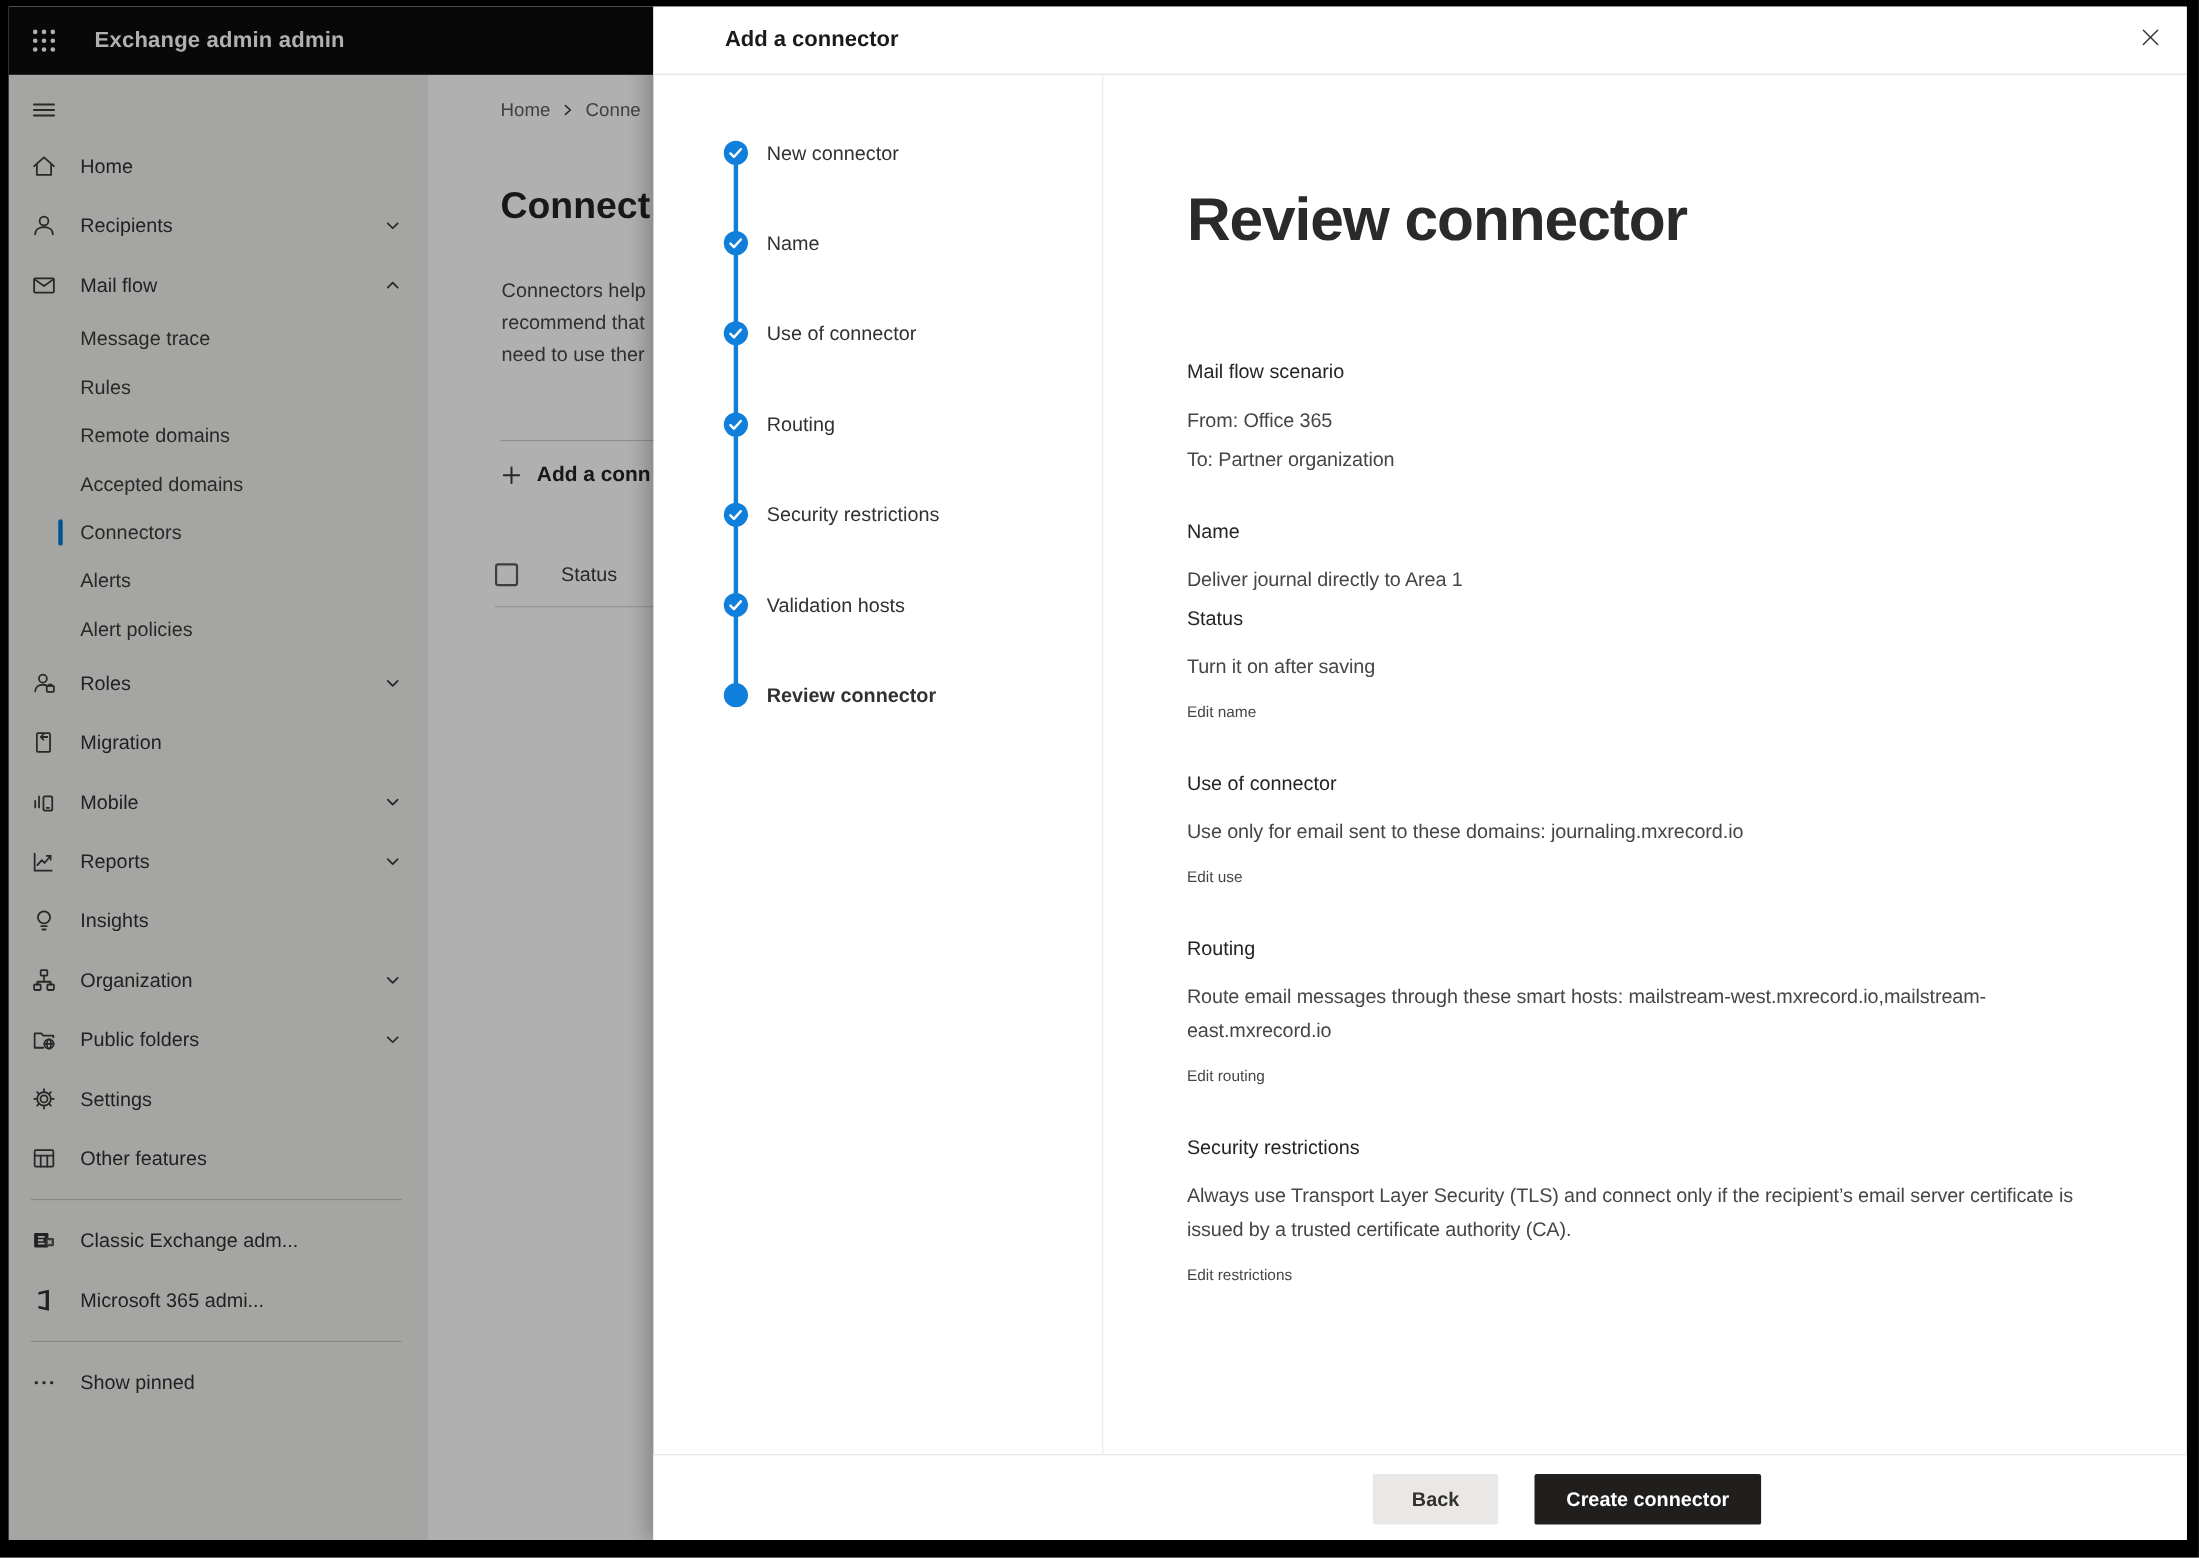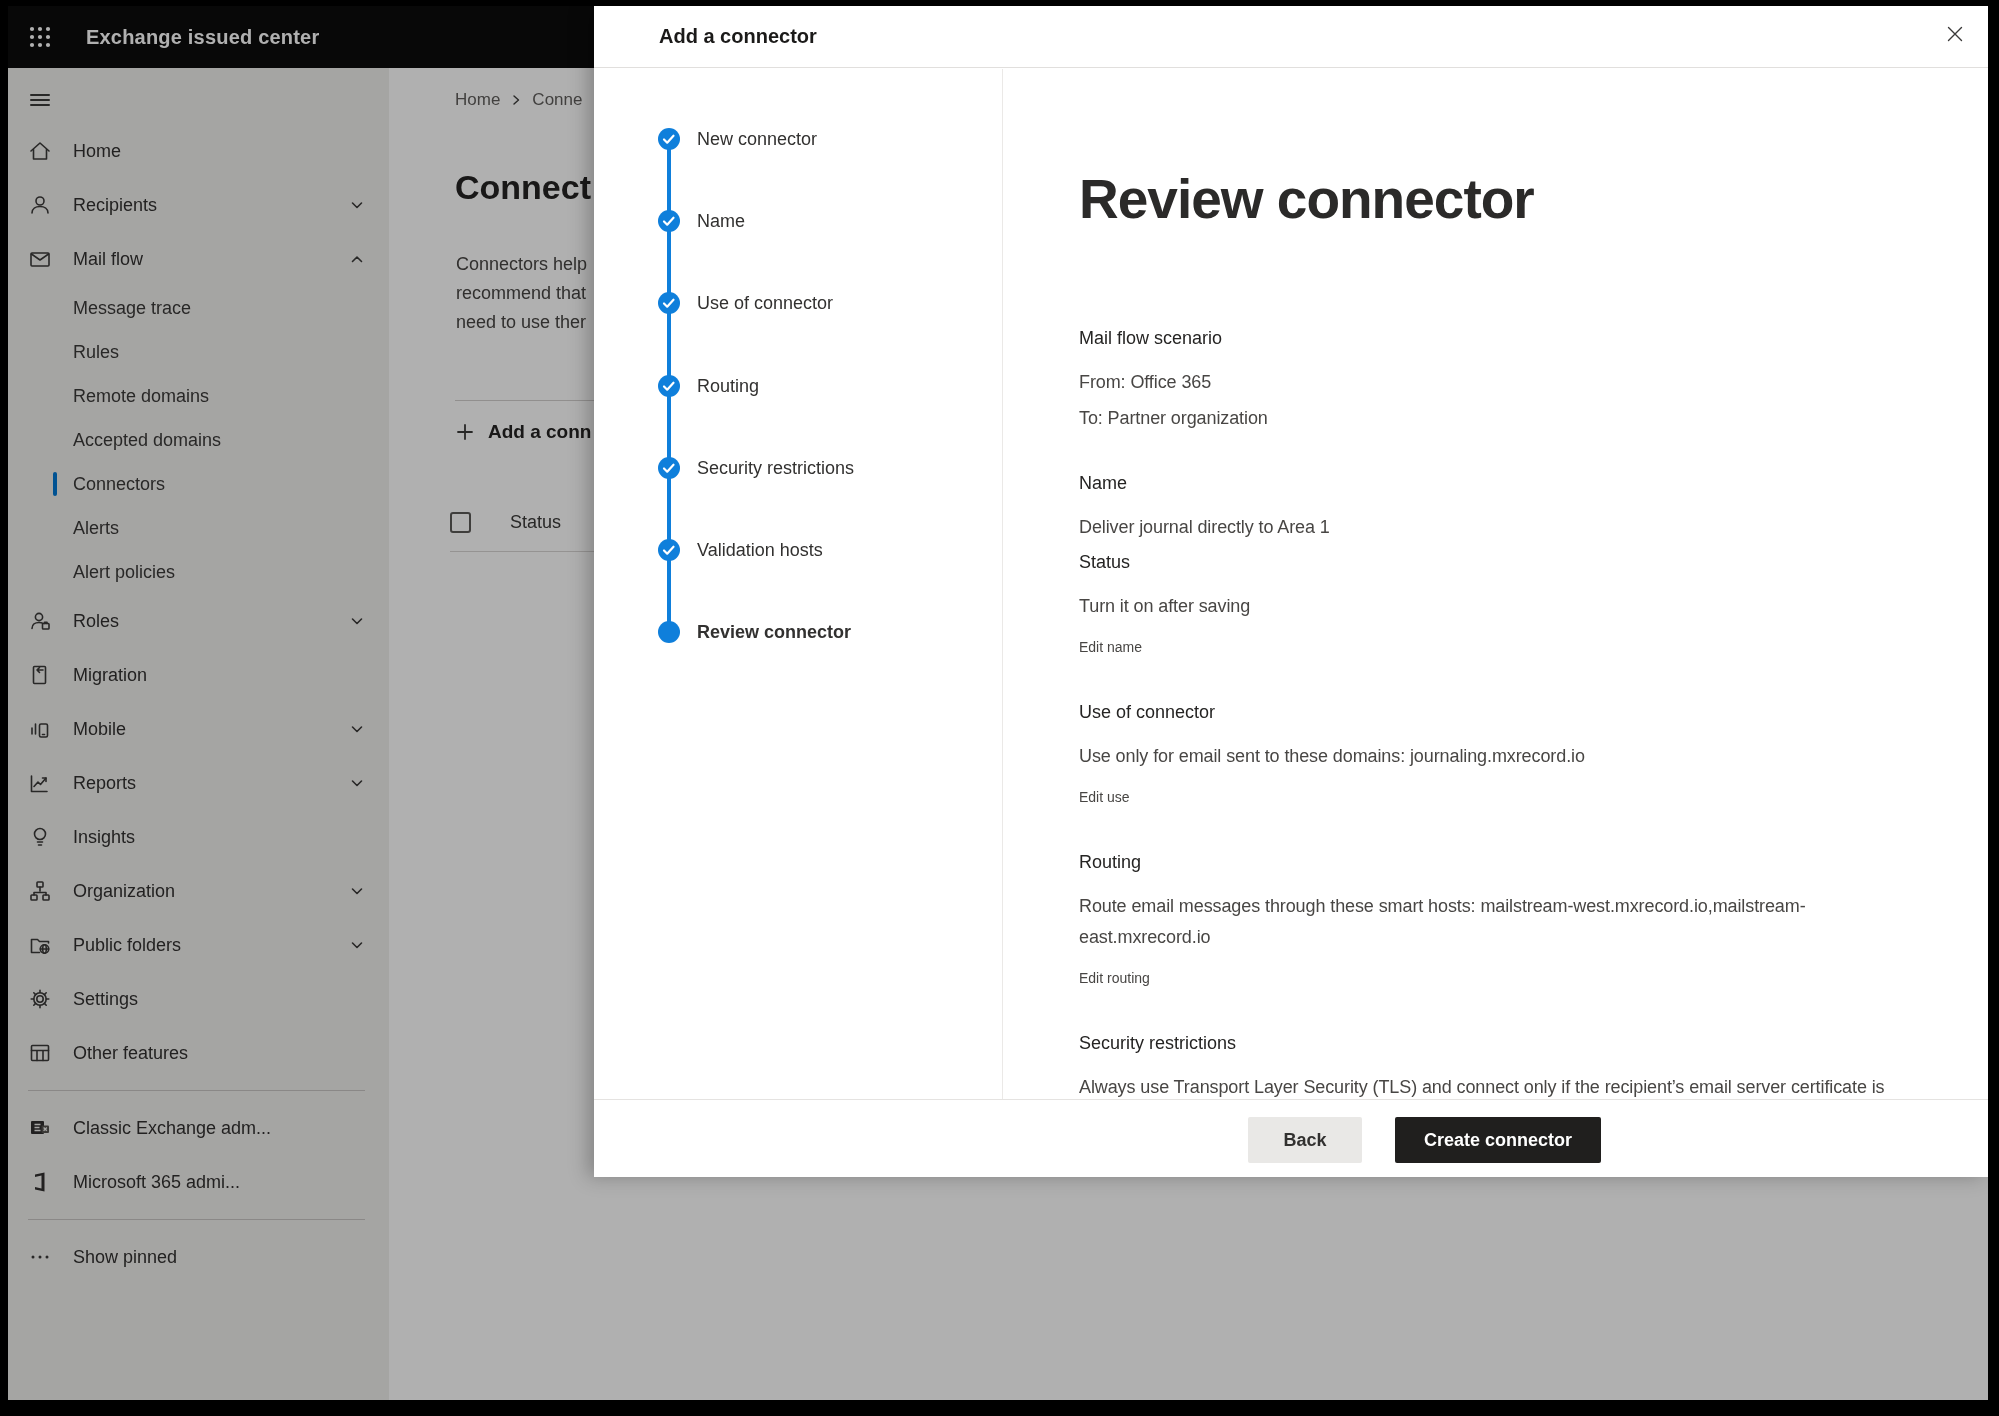--- a/index.html
+++ b/index.html
@@ -45,21 +45,21 @@
   .add-row .add-label { font-size:19px; font-weight:700; color:#252423; white-space:nowrap; }
   .status-row { position:absolute; left:61px; top:433px; height:42px; display:flex; align-items:center; }
   .checkbox { width:21px; height:21px; border:2px solid #5c5a58; border-radius:3px; background:transparent; cursor:pointer; }
   .status-label { font-size:18px; color:#3b3a39; margin-left:39px; }
   .grid-rule { position:absolute; left:61px; top:483px; width:600px; height:1px; background:#d8d6d4; }
 
   
   .dim { position:absolute; inset:0; background:rgba(0,0,0,0.31); z-index:5; }
 
   
-  .dialog { position:absolute; left:586px; top:0; width:1394px; height:1171px; background:#fff; z-index:10; box-shadow:-6px 0 18px rgba(0,0,0,0.25); }
+  .dialog { position:absolute; left:586px; top:0; width:1394px; height:1394px; background:#fff; z-index:10; box-shadow:-6px 0 18px rgba(0,0,0,0.25); }
   .dlg-header { position:absolute; left:0; right:0; top:0; height:62px; border-bottom:1px solid #e1dfdd; background:#fff; }
   .dlg-title { position:absolute; left:65px; top:19px; font-size:20px; font-weight:700; color:#1b1a19; }
   .dlg-close { position:absolute; right:18px; top:13px; width:30px; height:30px; display:flex; align-items:center; justify-content:center; cursor:pointer; }
   .dlg-body { position:absolute; top:63px; left:0; right:0; bottom:78px; display:flex; }
   .steps-col { width:409px; flex:none; border-right:1px solid #ebe9e7; position:relative; }
 
   .step-line { position:absolute; left:73px; width:4px; background:#0f7fdb; border-radius:2px; }
   .step { position:absolute; left:64px; height:22px; display:flex; align-items:center; cursor:pointer; }
   .step-dot { width:22px; height:22px; border-radius:50%; background:#0f7fdb; flex:none; display:flex; align-items:center; justify-content:center; position:relative; z-index:2; }
   .step-label { font-size:18px; color:#323130; margin-left:17px; white-space:nowrap; }
@@ -92,21 +92,21 @@
             <circle cx="21" cy="5" r="2.1"></circle>
           <circle cx="5" cy="13" r="2.1"></circle>
             <circle cx="13" cy="13" r="2.1"></circle>
             <circle cx="21" cy="13" r="2.1"></circle>
           <circle cx="5" cy="21" r="2.1"></circle>
             <circle cx="13" cy="21" r="2.1"></circle>
             <circle cx="21" cy="21" r="2.1"></circle>
         </g>
       </svg>
     </span>
-    <span class="topbar-title">Exchange issued center</span>
+    <span class="topbar-title">Exchange admin admin</span>
   </div>
 
   <div class="shell">
 
     <aside class="sidebar">
       <div class="hamburger-row">
         <svg class="icon" width="26" height="26" viewBox="0 0 26 26">
             <path d="M4 8h18 M4 13h18 M4 18h18" stroke-width="2"></path>
           </svg>
       </div>

